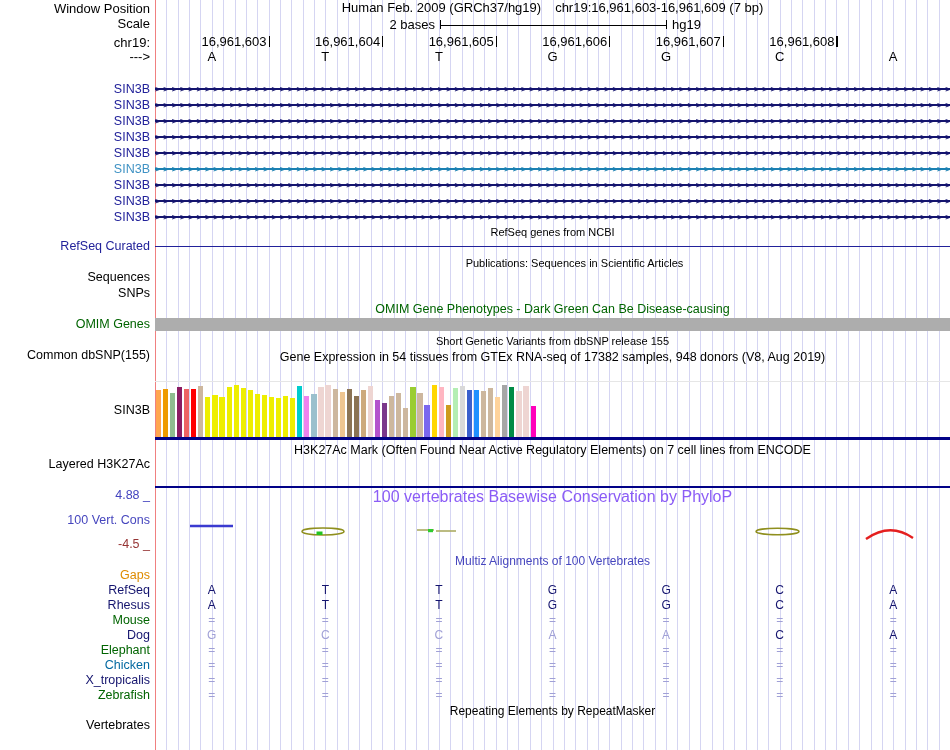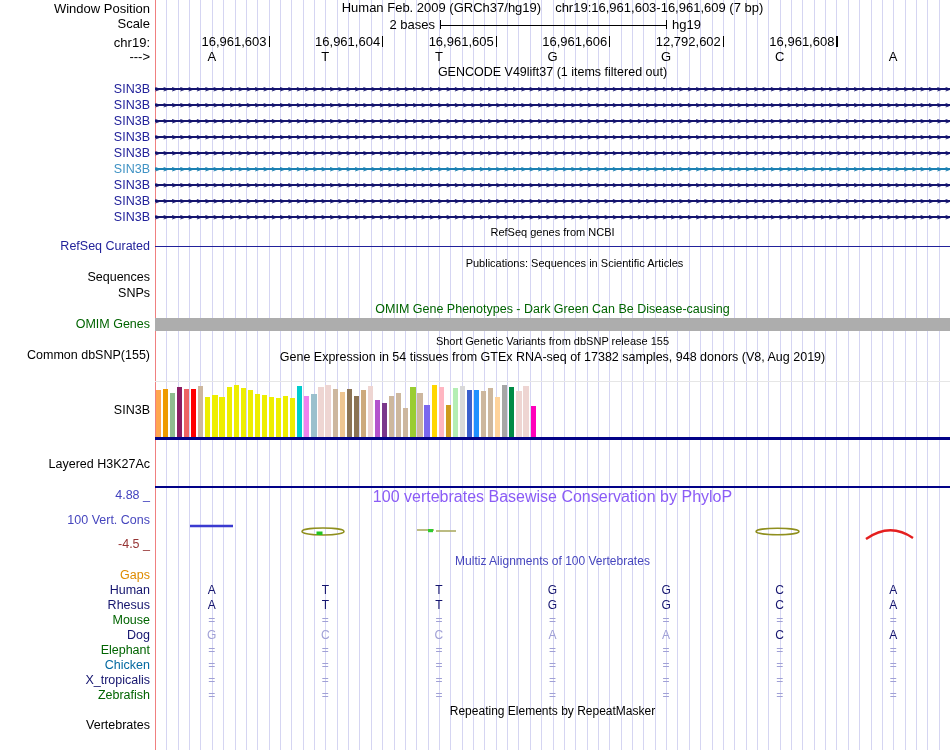--- a/index.html
+++ b/index.html
@@ -117,38 +117,37 @@
   <div class="llabel" style="top:36px;font-size:13px;">chr19:</div>
   <div id="positions">
       <div class="poslab" style="left: 176.571px; width: 90px; top: 35px;">16,961,603</div>
       <div class="postick" style="left: 268.57px; top: 36px;"></div>
       <div class="poslab" style="left: 290.143px; width: 90px; top: 35px;">16,961,604</div>
       <div class="postick" style="left: 382.14px; top: 36px;"></div>
       <div class="poslab" style="left: 403.714px; width: 90px; top: 35px;">16,961,605</div>
       <div class="postick" style="left: 495.71px; top: 36px;"></div>
       <div class="poslab" style="left: 517.286px; width: 90px; top: 35px;">16,961,606</div>
       <div class="postick" style="left: 609.29px; top: 36px;"></div>
-      <div class="poslab" style="left: 630.857px; width: 90px; top: 35px;">12,792,602</div>
+      <div class="poslab" style="left: 630.857px; width: 90px; top: 35px;">16,961,607</div>
       <div class="postick" style="left: 722.86px; top: 36px;"></div>
       <div class="poslab" style="left: 744.429px; width: 90px; top: 35px;">16,961,608</div>
       <div class="postick" style="left: 836.43px; top: 36px;"></div>
     </div>
 
   <div class="llabel" style="top:50px;font-size:13px;">---&gt;</div>
   <div id="bases">
       <div class="basecell" style="left: 155px; top: 50px;">A</div>
       <div class="basecell" style="left: 268.57px; top: 50px;">T</div>
       <div class="basecell" style="left: 382.14px; top: 50px;">T</div>
       <div class="basecell" style="left: 495.71px; top: 50px;">G</div>
       <div class="basecell" style="left: 609.29px; top: 50px;">G</div>
       <div class="basecell" style="left: 722.86px; top: 50px;">C</div>
       <div class="basecell" style="left: 836.43px; top: 50px;">A</div>
     </div>
 
-  <div class="ctitle" style="top:66px;">GENCODE V49lift37 (1 items filtered out)</div>
   <div id="generows">
       <div class="llabel" style="top: 82.5px; color: rgb(34, 34, 154);">SIN3B</div>
       <div class="generow" style="top: 81px;">
         <div class="gline" style="background: rgb(20, 20, 110);"></div>
         <div class="arrows" style="color: rgb(20, 20, 110);">&gt;&gt;&gt;&gt;&gt;&gt;&gt;&gt;&gt;&gt;&gt;&gt;&gt;&gt;&gt;&gt;&gt;&gt;&gt;&gt;&gt;&gt;&gt;&gt;&gt;&gt;&gt;&gt;&gt;&gt;&gt;&gt;&gt;&gt;&gt;&gt;&gt;&gt;&gt;&gt;&gt;&gt;&gt;&gt;&gt;&gt;&gt;&gt;&gt;&gt;&gt;&gt;&gt;&gt;&gt;&gt;&gt;&gt;&gt;&gt;&gt;&gt;&gt;&gt;&gt;&gt;&gt;&gt;&gt;&gt;&gt;&gt;&gt;&gt;&gt;&gt;&gt;&gt;&gt;&gt;&gt;&gt;&gt;&gt;&gt;&gt;&gt;&gt;&gt;&gt;&gt;&gt;&gt;&gt;&gt;&gt;</div>
       </div>
       <div class="llabel" style="top: 98.5px; color: rgb(34, 34, 154);">SIN3B</div>
       <div class="generow" style="top: 97px;">
         <div class="gline" style="background: rgb(20, 20, 110);"></div>
         <div class="arrows" style="color: rgb(20, 20, 110);">&gt;&gt;&gt;&gt;&gt;&gt;&gt;&gt;&gt;&gt;&gt;&gt;&gt;&gt;&gt;&gt;&gt;&gt;&gt;&gt;&gt;&gt;&gt;&gt;&gt;&gt;&gt;&gt;&gt;&gt;&gt;&gt;&gt;&gt;&gt;&gt;&gt;&gt;&gt;&gt;&gt;&gt;&gt;&gt;&gt;&gt;&gt;&gt;&gt;&gt;&gt;&gt;&gt;&gt;&gt;&gt;&gt;&gt;&gt;&gt;&gt;&gt;&gt;&gt;&gt;&gt;&gt;&gt;&gt;&gt;&gt;&gt;&gt;&gt;&gt;&gt;&gt;&gt;&gt;&gt;&gt;&gt;&gt;&gt;&gt;&gt;&gt;&gt;&gt;&gt;&gt;&gt;&gt;&gt;&gt;&gt;</div>
@@ -259,20 +258,21 @@
       <div class="bar" style="left: 488.09px; width: 5.2px; top: 388px; height: 49px; background: rgb(205, 183, 158);"></div>
       <div class="bar" style="left: 495.16px; width: 5.2px; top: 397px; height: 40px; background: rgb(255, 211, 155);"></div>
       <div class="bar" style="left: 502.23px; width: 5.2px; top: 385px; height: 52px; background: rgb(166, 166, 166);"></div>
       <div class="bar" style="left: 509.3px; width: 5.2px; top: 387px; height: 50px; background: rgb(0, 139, 69);"></div>
       <div class="bar" style="left: 516.37px; width: 5.2px; top: 391px; height: 46px; background: rgb(238, 213, 210);"></div>
       <div class="bar" style="left: 523.44px; width: 5.2px; top: 386px; height: 51px; background: rgb(238, 213, 210);"></div>
       <div class="bar" style="left: 530.51px; width: 5.2px; top: 406px; height: 31px; background: rgb(255, 0, 187);"></div>
     </div>
   <div class="hline" style="top:437px;height:2.6px;background:#020287;"></div>
 
+  <div class="ctitle" style="top:444px;">H3K27Ac Mark (Often Found Near Active Regulatory Elements) on 7 cell lines from ENCODE</div>
   <div class="llabel" style="top:458px;">Layered H3K27Ac</div>
   <div class="hline" style="top:486px;height:1.6px;background:#020287;"></div>
 
   <div class="llabel" style="top:489px;color:#4343BF;">4.88 _</div>
   <div class="ctitle" style="top:490px;color:#8b5cf6;font-size:16px;">100 vertebrates Basewise Conservation by PhyloP</div>
   <div class="llabel" style="top:514px;color:#4646BE;">100 Vert. Cons</div>
   <div class="llabel" style="top:538px;color:#963434;">-4.5 _</div>
   <svg id="cons-marks" width="950" height="750">
       <line x1="190" y1="526" x2="233" y2="526" stroke="#3B3BD0" stroke-width="2.4"></line>
       <ellipse cx="323" cy="531.5" rx="21" ry="3.4" fill="none" stroke="#8F8F1E" stroke-width="1.5"></ellipse>
@@ -280,21 +280,21 @@
       <line x1="417" y1="530" x2="434" y2="530" stroke="#ABAB62" stroke-width="1.6"></line>
       <line x1="436" y1="531" x2="456" y2="531" stroke="#ABAB62" stroke-width="1.6"></line>
       <rect x="428" y="529" width="5" height="3.2" fill="#2ECC2E"></rect>
       <ellipse cx="777.5" cy="531.5" rx="21.5" ry="3.2" fill="none" stroke="#8F8F1E" stroke-width="1.5"></ellipse>
       <path d="M866,539 Q890,522 913,538" fill="none" stroke="#E41F1F" stroke-width="2.4"></path>
     </svg>
 
   <div class="ctitle" style="top:555px;color:#4646BE;font-size:12px;">Multiz Alignments of 100 Vertebrates</div>
   <div id="multiz">
       <div class="llabel" style="top: 569px; color: rgb(222, 139, 0);">Gaps</div>
-      <div class="llabel" style="top: 584px; color: rgb(20, 20, 110);">Human</div>
+      <div class="llabel" style="top: 584px; color: rgb(20, 20, 110);">RefSeq</div>
       <div class="alncell" style="left: 155px; top: 584px; color: rgb(20, 20, 110);">A</div>
       <div class="alncell" style="left: 268.57px; top: 584px; color: rgb(20, 20, 110);">T</div>
       <div class="alncell" style="left: 382.14px; top: 584px; color: rgb(20, 20, 110);">T</div>
       <div class="alncell" style="left: 495.71px; top: 584px; color: rgb(20, 20, 110);">G</div>
       <div class="alncell" style="left: 609.29px; top: 584px; color: rgb(20, 20, 110);">G</div>
       <div class="alncell" style="left: 722.86px; top: 584px; color: rgb(20, 20, 110);">C</div>
       <div class="alncell" style="left: 836.43px; top: 584px; color: rgb(20, 20, 110);">A</div>
       <div class="llabel" style="top: 599px; color: rgb(20, 20, 110);">Rhesus</div>
       <div class="alncell" style="left: 155px; top: 599px; color: rgb(20, 20, 110);">A</div>
       <div class="alncell" style="left: 268.57px; top: 599px; color: rgb(20, 20, 110);">T</div>

